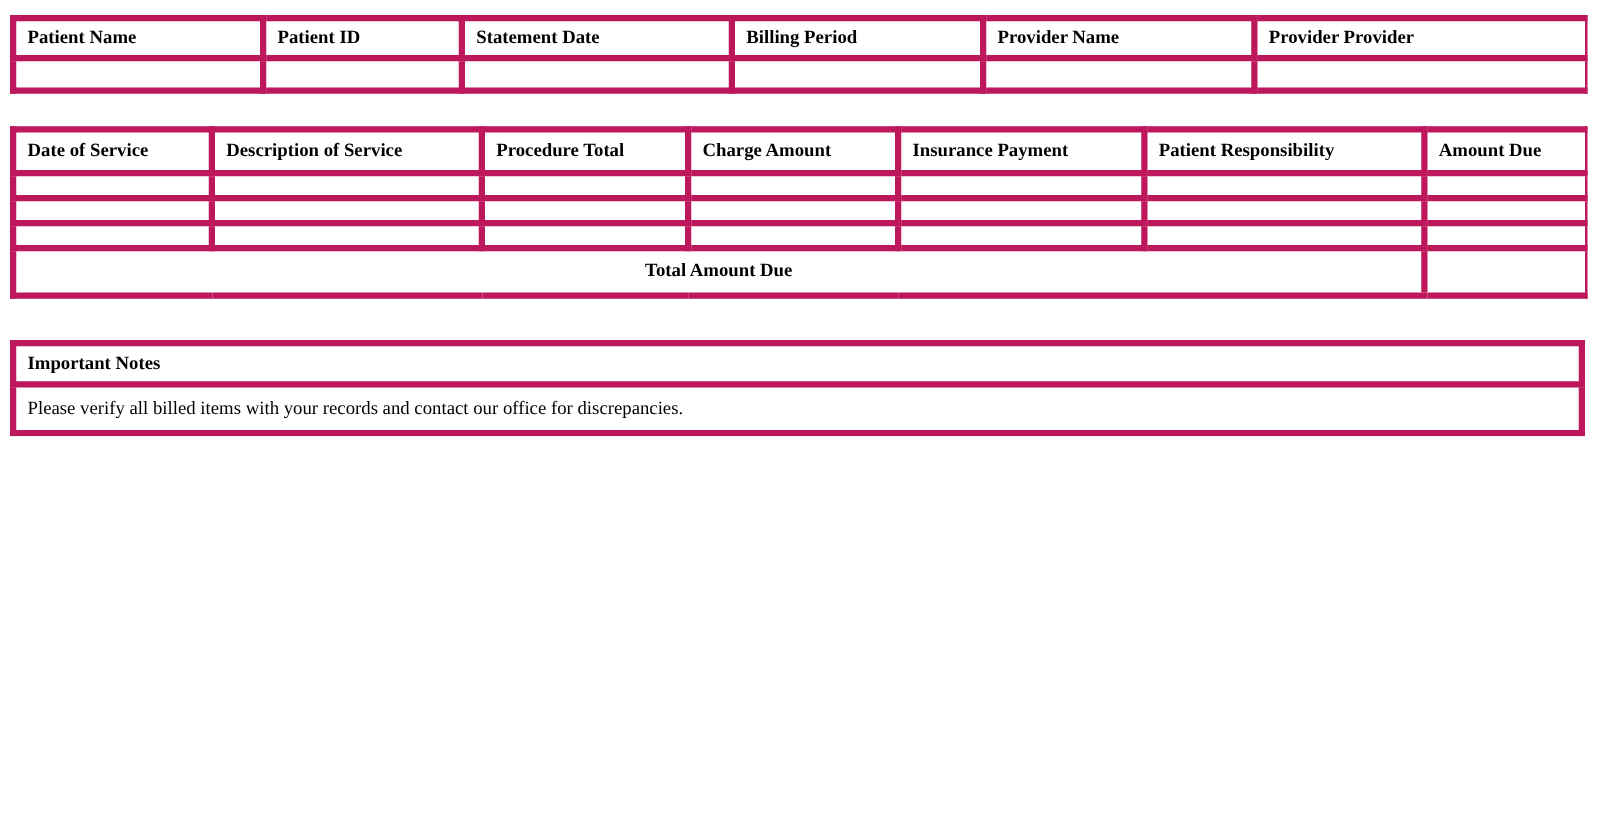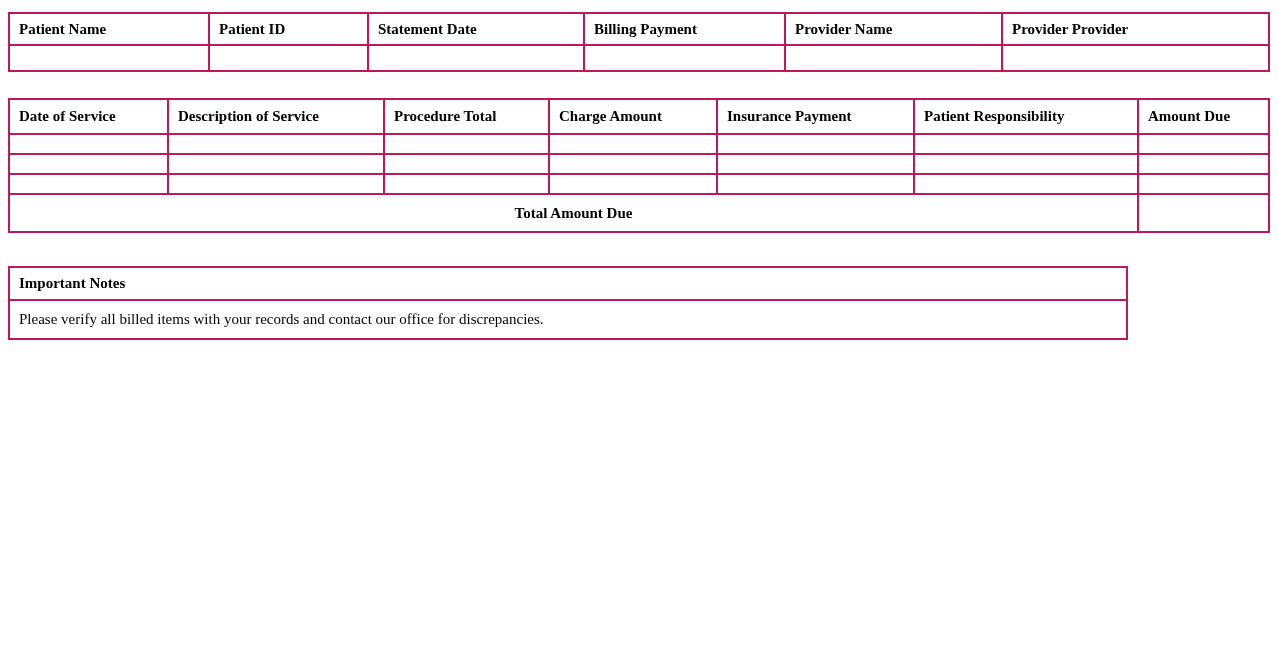--- a/index.html
+++ b/index.html
@@ -5,25 +5,25 @@
   html, body {
     background: #ffffff;
     color: #000000;
   }
   body {
     margin: 12px 8px;
     font-family: "Liberation Serif", serif;
   }
   table {
     border-collapse: collapse;
-    width: 1120px;
+    width: 1260px;
     table-layout: fixed;
   }
   th, td {
-    border: 2px solid #be185d;
+    border: 5px solid #be185d;
     font-size: 15px;
     padding: 0 9px;
     vertical-align: middle;
     text-align: left;
     overflow: hidden;
   }
   th { font-weight: bold; }
 
   
   .patient-table tr.header-row { height: 32px; }
@@ -55,21 +55,21 @@
       <col style="width:216px">
     <col style="width:201px">
       <col style="width:217px">
       <col style="width:267px">
   </colgroup>
   <tbody>
       <tr class="header-row">
     <th>Patient Name</th>
     <th>Patient ID</th>
     <th>Statement Date</th>
-    <th>Billing Payment</th>
+    <th>Billing Period</th>
     <th>Provider Name</th>
     <th>Provider Provider</th>
   </tr>
   <tr class="value-row">
     <td></td>
     <td></td>
     <td></td>
     <td></td>
     <td></td>
     <td></td>

